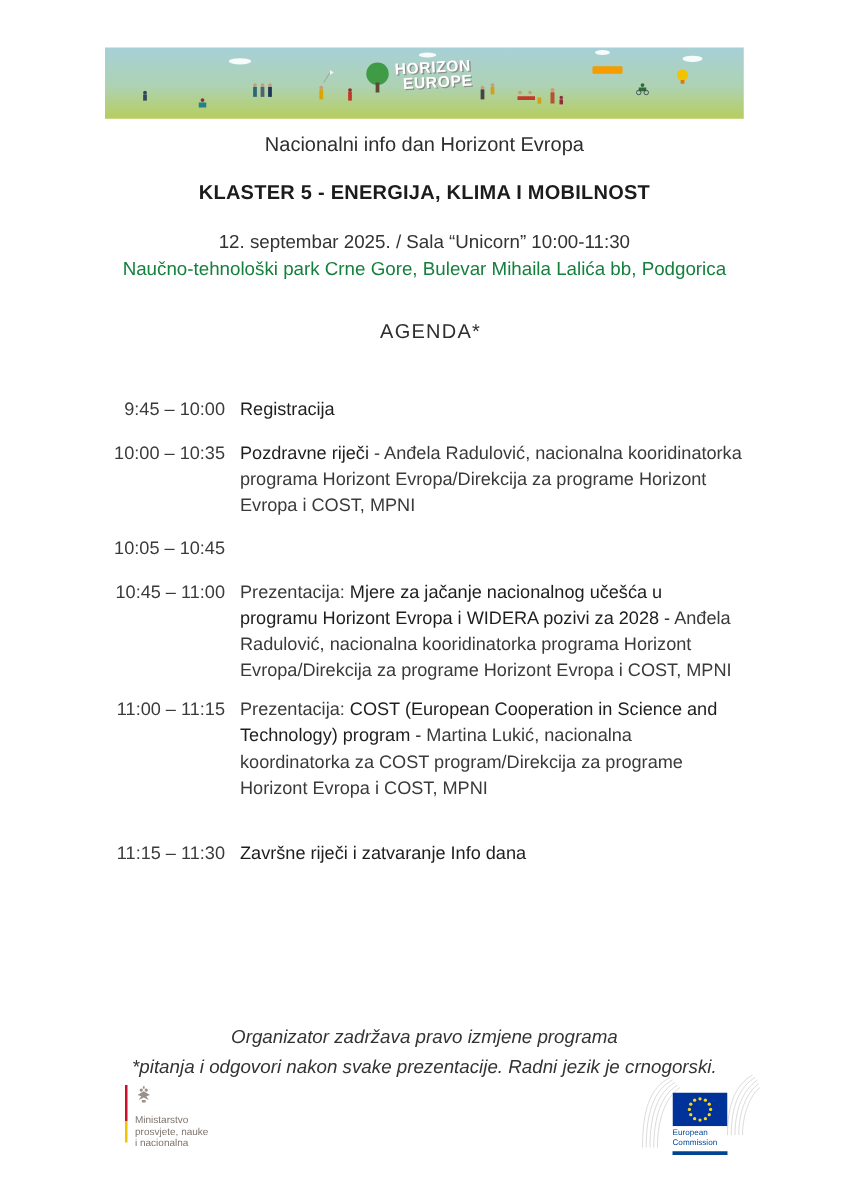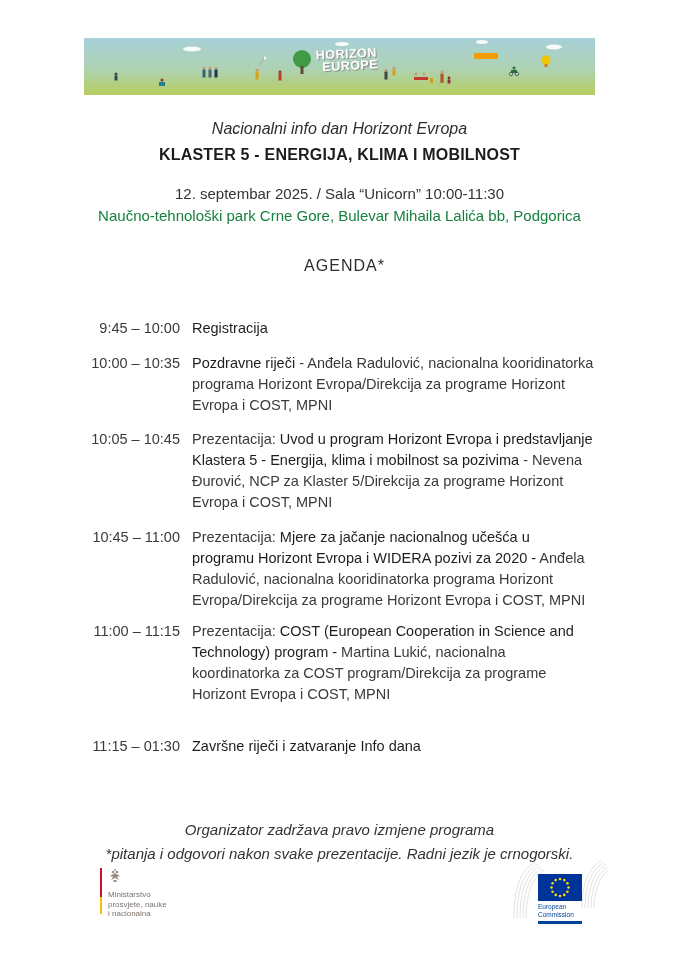--- a/index.html
+++ b/index.html
@@ -14,22 +14,22 @@
     overflow:hidden;
   }
   .banner svg{position:absolute;left:0;top:0;}
   .he-logo{
     position:absolute;left:232px;top:10px;transform:rotate(-3deg);
     color:#ffffff;font-weight:bold;line-height:12px;font-size:12.5px;
     letter-spacing:0.5px;text-shadow:1px 1px 0 #8f8f8f;
   }
   .he-logo .l2{margin-left:6px;}
   
-  .doc-title{position:absolute;left:0;top:120px;width:100%;text-align:center;
-    font-size:16px;color:#2e2e2e;font-style:italic;}
+  .doc-title{position:absolute;left:0;top:108px;width:100%;text-align:center;
+    font-size:16px;color:#2e2e2e;}
   .doc-subtitle{position:absolute;left:0;top:146px;width:100%;text-align:center;
     font-size:16px;font-weight:bold;color:#1c1c1c;letter-spacing:0.2px;}
   .doc-dateline{position:absolute;left:0;top:185px;width:100%;text-align:center;
     font-size:15px;color:#333333;}
   .doc-location{position:absolute;left:0;top:207px;width:100%;text-align:center;
     font-size:15px;color:#15803d;}
   .agenda-heading{position:absolute;left:5px;top:257px;width:100%;text-align:center;
     font-size:16px;color:#2e2e2e;letter-spacing:1px;}
   
   .agenda-list{position:absolute;left:84px;top:318px;width:511px;}
@@ -142,32 +142,31 @@
       <div class="agenda-row">
         <div class="agenda-time">9:45 – 10:00</div>
         <div class="agenda-desc"><span class="b">Registracija</span></div>
       </div>
       <div class="agenda-row">
         <div class="agenda-time">10:00 – 10:35</div>
         <div class="agenda-desc"><span class="b">Pozdravne riječi</span><span> - Anđela Radulović, nacionalna kooridinatorka programa Horizont Evropa/Direkcija za programe Horizont Evropa i COST, MPNI</span></div>
       </div>
       <div class="agenda-row">
         <div class="agenda-time">10:05 – 10:45</div>
-        <div class="agenda-desc"><span>Prezentacija: </span><span class="b">Uvod u program Horizont Evropa i predstavljanje Klastera 5 - Energija, klima i mobilnost sa pozivima</span><span> - Nevena Đurović, NCP za Klaster 5/Direkcija za programe Horizont Evropa i COST, MPNI</span></div>
       </div>
       <div class="agenda-row">
         <div class="agenda-time">10:45 – 11:00</div>
-        <div class="agenda-desc"><span>Prezentacija: </span><span class="b">Mjere za jačanje nacionalnog učešća u programu Horizont Evropa i WIDERA pozivi za 2020 - </span><span>Anđela Radulović, nacionalna kooridinatorka programa Horizont Evropa/Direkcija za programe Horizont Evropa i COST, MPNI</span></div>
+        <div class="agenda-desc"><span>Prezentacija: </span><span class="b">Mjere za jačanje nacionalnog učešća u programu Horizont Evropa i WIDERA pozivi za 2028 - </span><span>Anđela Radulović, nacionalna kooridinatorka programa Horizont Evropa/Direkcija za programe Horizont Evropa i COST, MPNI</span></div>
       </div>
       <div class="agenda-row">
         <div class="agenda-time">11:00 – 11:15</div>
         <div class="agenda-desc"><span>Prezentacija: </span><span class="b">COST (European Cooperation in Science and Technology) program - </span><span>Martina Lukić, nacionalna koordinatorka za COST program/Direkcija za programe Horizont Evropa i COST, MPNI</span></div>
       </div>
       <div class="agenda-row">
-        <div class="agenda-time">11:15 – 01:30</div>
+        <div class="agenda-time">11:15 – 11:30</div>
         <div class="agenda-desc"><span class="b">Završne riječi i zatvaranje Info dana</span></div>
       </div>
     </div>
 
   <div class="footnote">
     <div>Organizator zadržava pravo izmjene programa</div>
     <div>*pitanja i odgovori nakon svake prezentacije. Radni jezik je crnogorski.</div>
   </div>
 
   <div class="ministry-logo">

